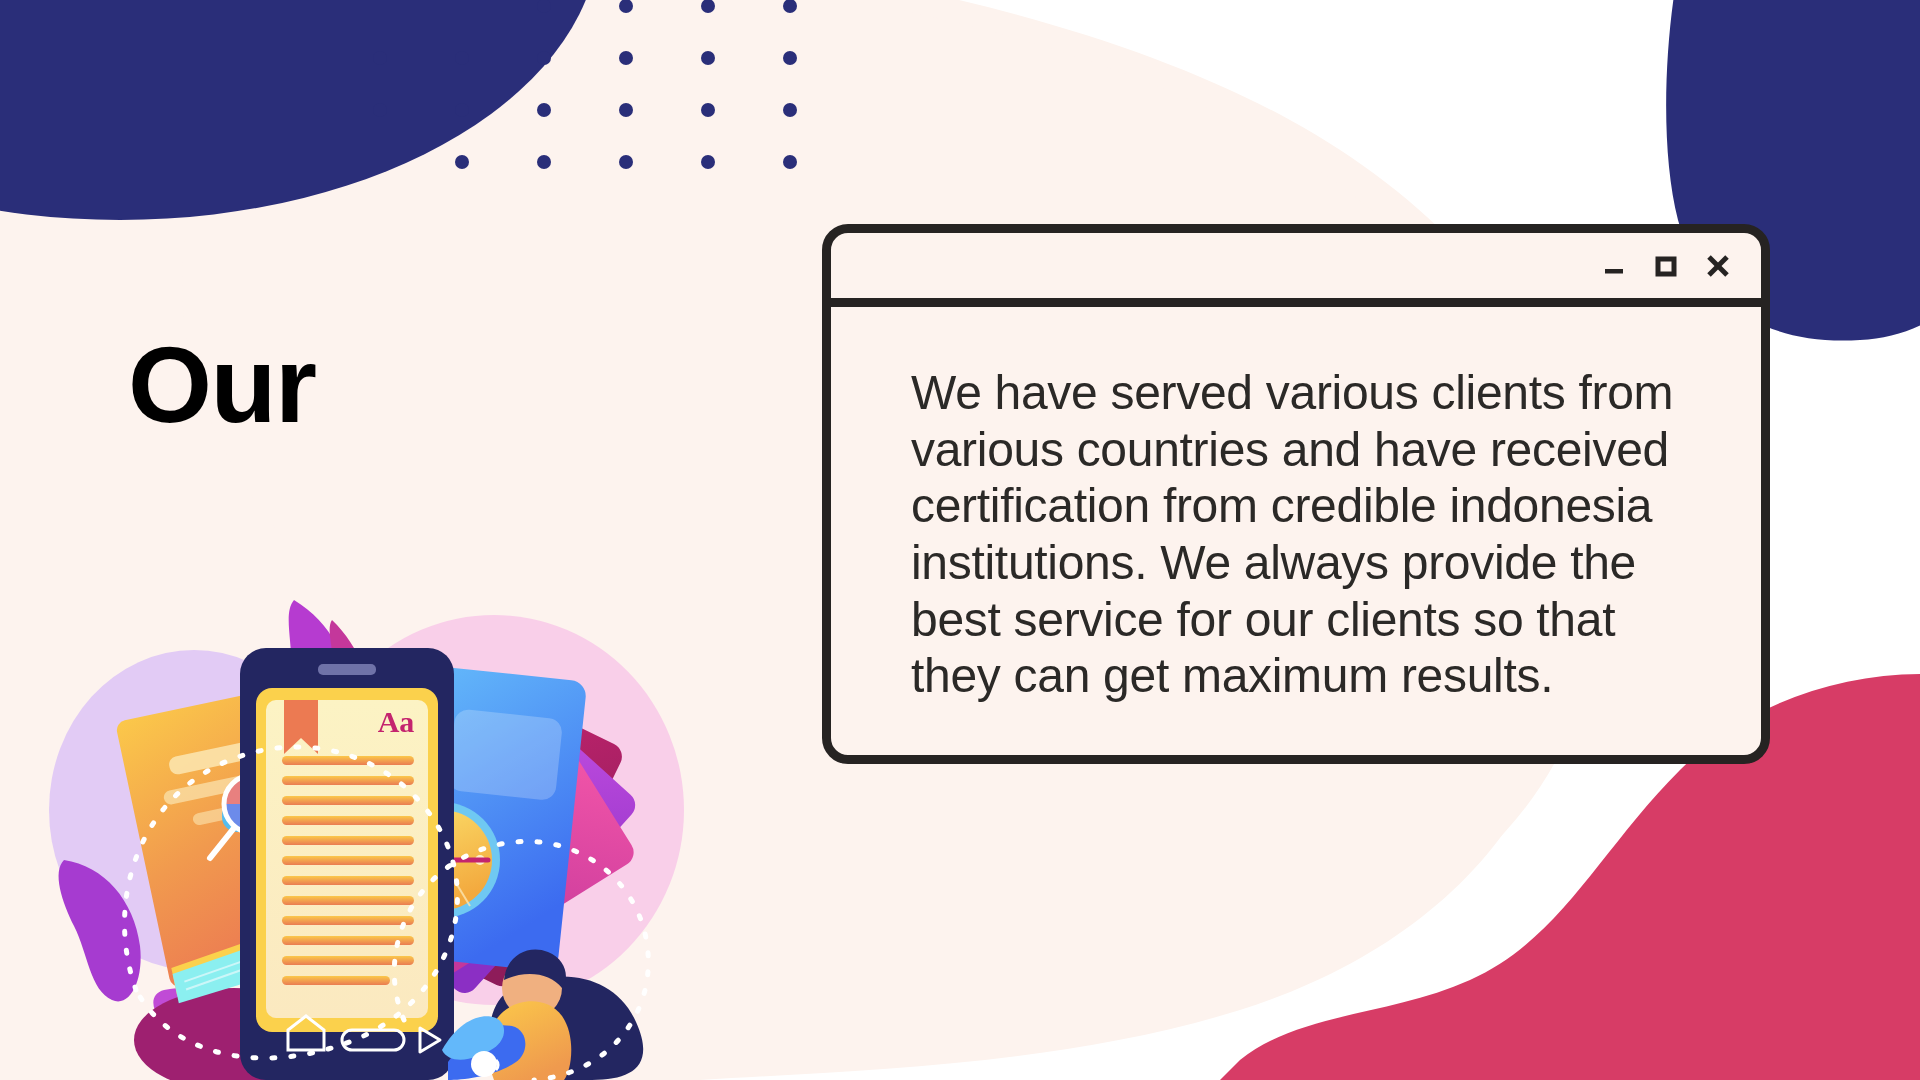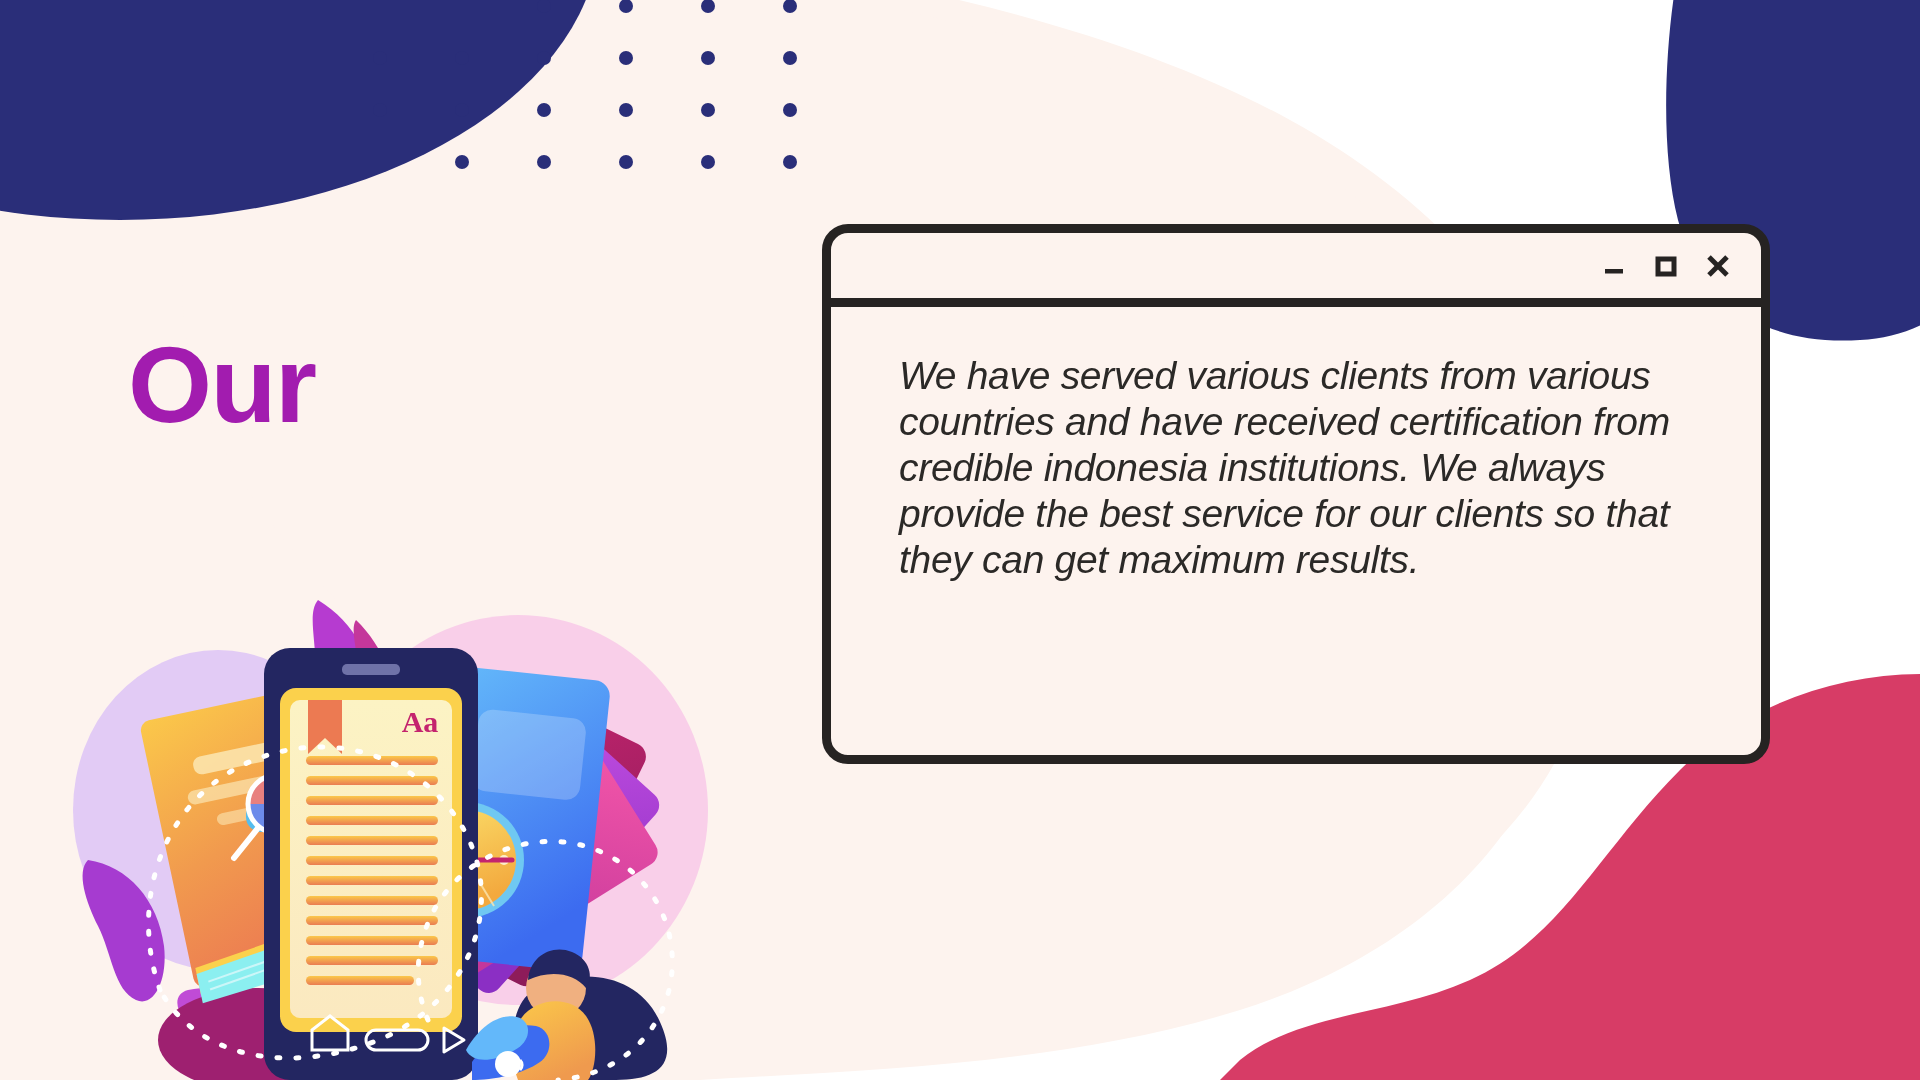--- a/index.html
+++ b/index.html
@@ -23,21 +23,21 @@
     overflow: hidden;
   }
   .bg-svg { position: absolute; inset: 0; width: 1920px; height: 1080px; display: block; }
 
   
   .headline {
     position: absolute;
     left: 128px;
     top: 330px;
     width: 640px;
-    color: #a21caf;
+    color: #000000;
     font-size: 108px;
     font-weight: 700;
     line-height: 1.02;
     letter-spacing: -1.5px;
   }
   .headline .line { display: block; white-space: nowrap; }
 
   
   .window {
     position: absolute;
@@ -79,32 +79,31 @@
   .window-body {
     position: absolute;
     left: 0; right: 0;
     top: 74px;
     bottom: 0;
     padding: 42px 56px 24px 64px;
     box-sizing: border-box;
   }
   .window-text {
     color: #2B2927;
-    font-size: 39px;
+    font-size: 48px;
     line-height: 1.18;
     letter-spacing: -0.3px;
     font-weight: 400;
-    margin: 4px;
-    font-style: italic;
+    margin: 16px;
   }
 
   
   .illustration {
     position: absolute;
-    left: 68px;
+    left: 44px;
     bottom: 0;
     width: 680px;
     height: 520px;
   }
   .illustration svg { display: block; width: 100%; height: 100%; }
 </style>
 </head>
 <body>
 
 <div id="slide">

